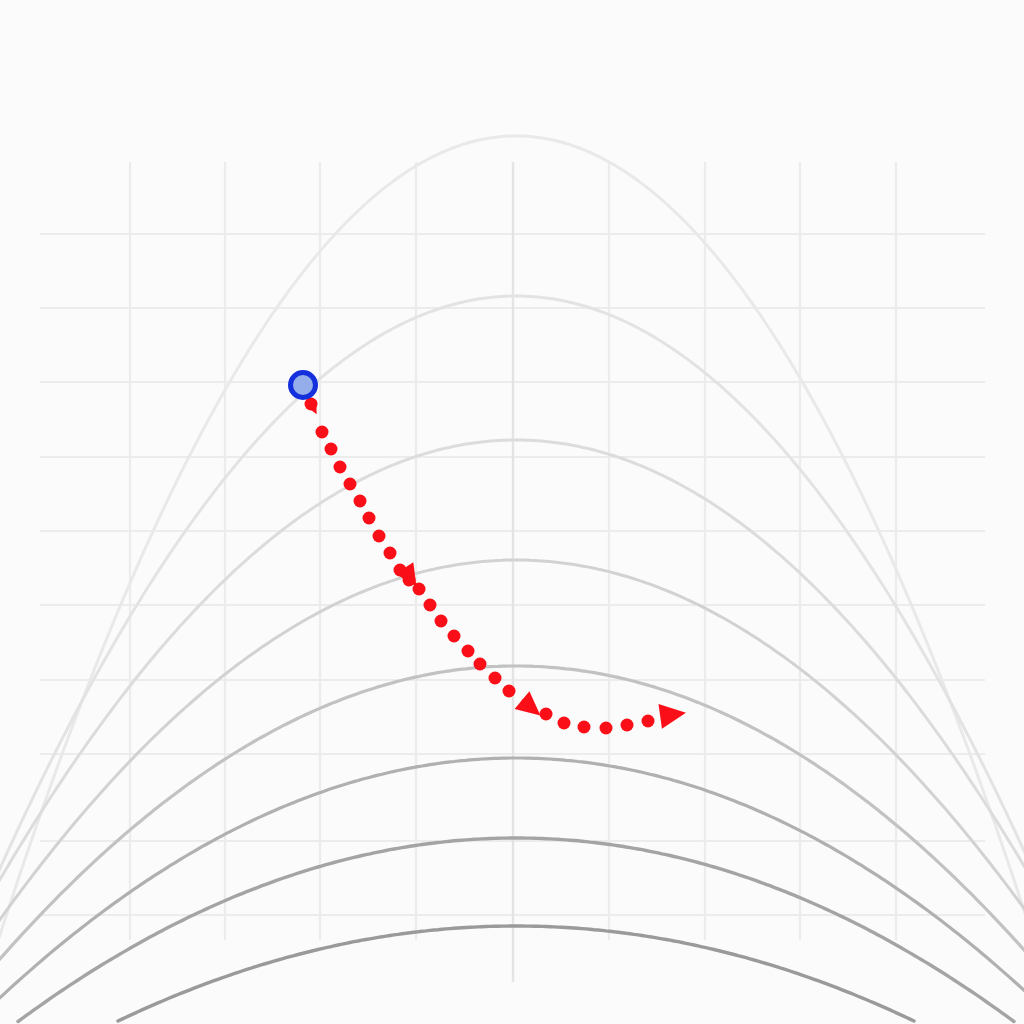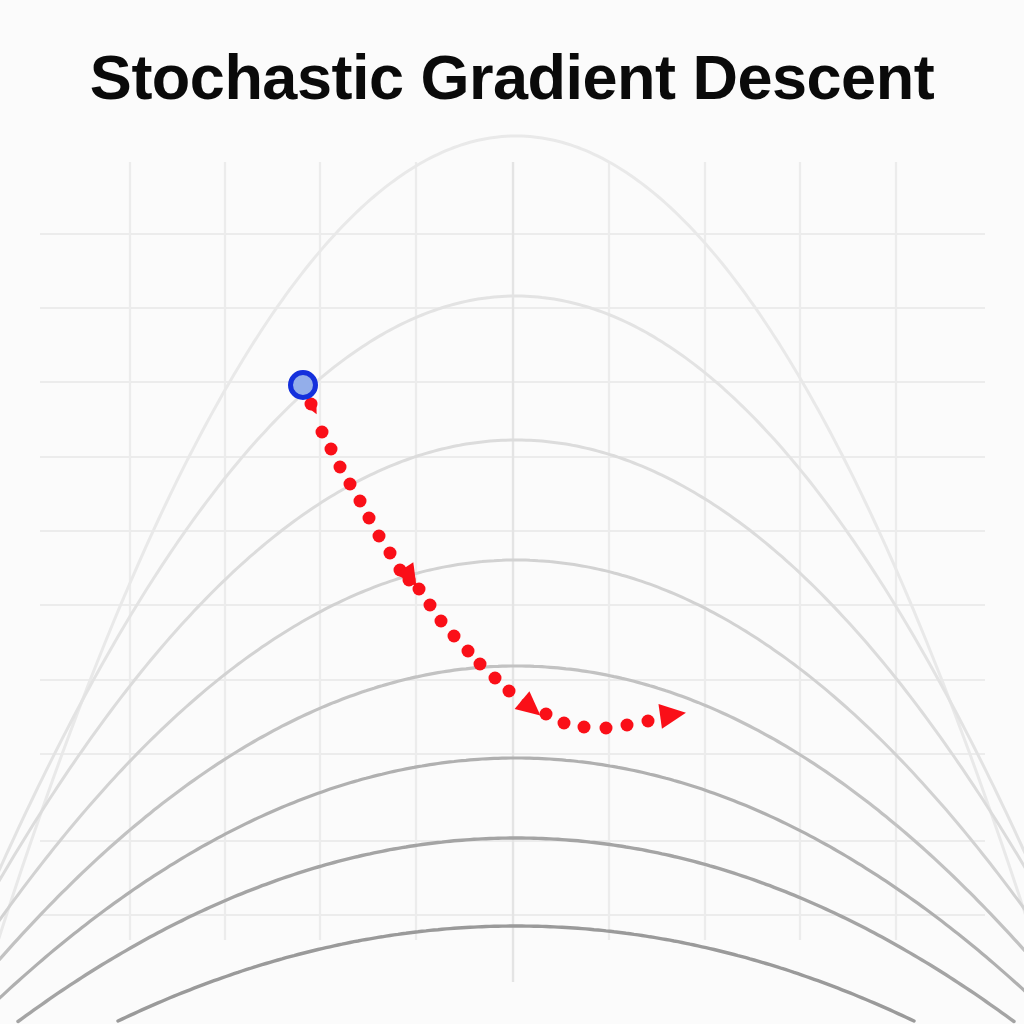--- a/index.html
+++ b/index.html
@@ -36,21 +36,20 @@
     width: 1024px;
     height: 1024px;
   }
   svg { display: block; }
 </style>
 </head>
 <body>
 
 <div id="app">
 
-  <div id="chart-title">Stochastic Gradient Descent</div>
 
   <svg id="plot-surface" viewBox="0 0 1024 1024" width="1024" height="1024">
 
     <g id="grid-layer">
         <line x1="40" y1="234" x2="985" y2="234" stroke="#ececec" stroke-width="2.2"></line>
         <line x1="40" y1="308" x2="985" y2="308" stroke="#ececec" stroke-width="2.2"></line>
         <line x1="40" y1="382" x2="985" y2="382" stroke="#ececec" stroke-width="2.2"></line>
         <line x1="40" y1="457" x2="985" y2="457" stroke="#ececec" stroke-width="2.2"></line>
         <line x1="40" y1="531" x2="985" y2="531" stroke="#ececec" stroke-width="2.2"></line>
         <line x1="40" y1="605" x2="985" y2="605" stroke="#ececec" stroke-width="2.2"></line>

